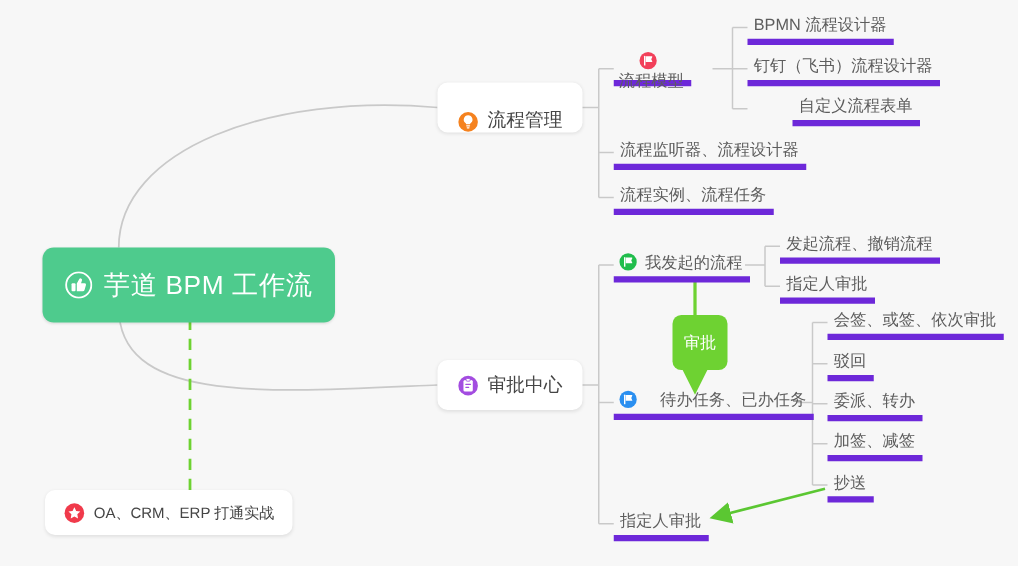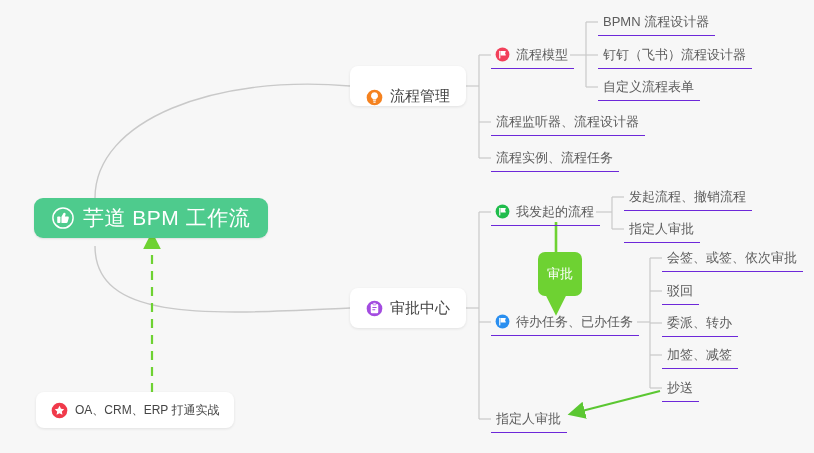--- a/index.html
+++ b/index.html
@@ -30,21 +30,21 @@
     align-items: center;
     box-sizing: border-box;
     white-space: nowrap;
   }
 
   
   .root {
     background: #4ecb8d;
     border-radius: 9px;
     padding: 0 18px;
-    height: 40px;
+    height: 60px;
     box-shadow: 0 1px 2px rgba(0,0,0,.10);
   }
   .root .label {
     color: #ffffff;
     font-size: 21px;
     letter-spacing: .5px;
   }
 
   
   .card {
@@ -63,21 +63,21 @@
     padding: 0 16px;
   }
   .card-lg .label {
     font-size: 15px;
   }
 
   
   .leaf {
     height: 28px;
     padding: 0 6px 0 5px;
-    border-bottom: 1px solid #6d28d9;
+    border-bottom: 5px solid #6d28d9;
     align-items: center;
   }
   .leaf .label {
     color: #5d5d5d;
     font-size: 13px;
   }
   .leaf.with-icon { padding-left: 4px; }
 
   
   .chip {
@@ -173,36 +173,36 @@
   <div class="node card card-lg" style="left:350px; top:66px;align-items:flex-end;">
     <svg class="icon" viewBox="0 0 20 20">
       <circle cx="10" cy="10" r="9.2" fill="#f5821f"></circle>
       <path d="M10 3.7 a4.1 4.1 0 0 1 2.5 7.35 c-.45.37-.62.73-.65 1.25 h-3.7 c-.03-.52-.2-.88-.65-1.25 A4.1 4.1 0 0 1 10 3.7 z" fill="#ffffff"></path>
       <rect x="8.1" y="13.1" width="3.8" height="1.25" rx=".6" fill="#ffffff"></rect>
       <rect x="8.6" y="15.0" width="2.8" height="1.2" rx=".6" fill="#ffffff"></rect>
     </svg>
     <span class="label">流程管理</span>
   </div>
 
-  <div class="node leaf with-icon" style="left:491px; top:41px;">
+  <div class="node leaf with-icon" style="left:491px; top:41px;flex-direction:column;">
     <svg class="icon sm" viewBox="0 0 20 20">
       <circle cx="10" cy="10" r="9.2" fill="#f2405a"></circle>
       <rect x="5.6" y="4.9" width="1.5" height="10.4" rx=".7" fill="#ffffff"></rect>
       <path d="M7.4 5.4 h6.6 a.45.45 0 0 1 .42.62 l-1.05 2.4 1.05 2.4 a.45.45 0 0 1 -.42.62 H7.4 z" fill="#ffffff"></path>
     </svg>
     <span class="label">流程模型</span>
   </div>
 
   <div class="node leaf" style="left:598px; top:8px;">
     <span class="label">BPMN 流程设计器</span>
   </div>
   <div class="node leaf" style="left:598px; top:41px;">
     <span class="label">钉钉（飞书）流程设计器</span>
   </div>
-  <div class="node leaf" style="left:598px; top:73px;justify-content:center;">
+  <div class="node leaf" style="left:634px; top:73px;justify-content:center;">
     <span class="label">自定义流程表单</span>
   </div>
 
   <div class="node leaf" style="left:491px; top:108px;">
     <span class="label">流程监听器、流程设计器</span>
   </div>
   <div class="node leaf" style="left:491px; top:144px;">
     <span class="label">流程实例、流程任务</span>
   </div>
 
@@ -230,21 +230,21 @@
     <span class="label">发起流程、撤销流程</span>
   </div>
   <div class="node leaf" style="left:624px; top:215px;">
     <span class="label">指定人审批</span>
   </div>
 
   <div class="node chip" style="left:538px; top:252px;">
     <span class="label">审批</span>
   </div>
 
-  <div class="node leaf with-icon" style="left:491px; top:308px;">
+  <div class="node leaf with-icon" style="left:491px; top:308px;gap:12px;">
     <svg class="icon sm" viewBox="0 0 20 20">
       <circle cx="10" cy="10" r="9.2" fill="#2a8ff0"></circle>
       <rect x="5.6" y="4.9" width="1.5" height="10.4" rx=".7" fill="#ffffff"></rect>
       <path d="M7.4 5.4 h6.6 a.45.45 0 0 1 .42.62 l-1.05 2.4 1.05 2.4 a.45.45 0 0 1 -.42.62 H7.4 z" fill="#ffffff"></path>
     </svg>
     <span class="label">待办任务、已办任务</span>
   </div>
 
   <div class="node leaf" style="left:662px; top:244px;">
     <span class="label">会签、或签、依次审批</span>

